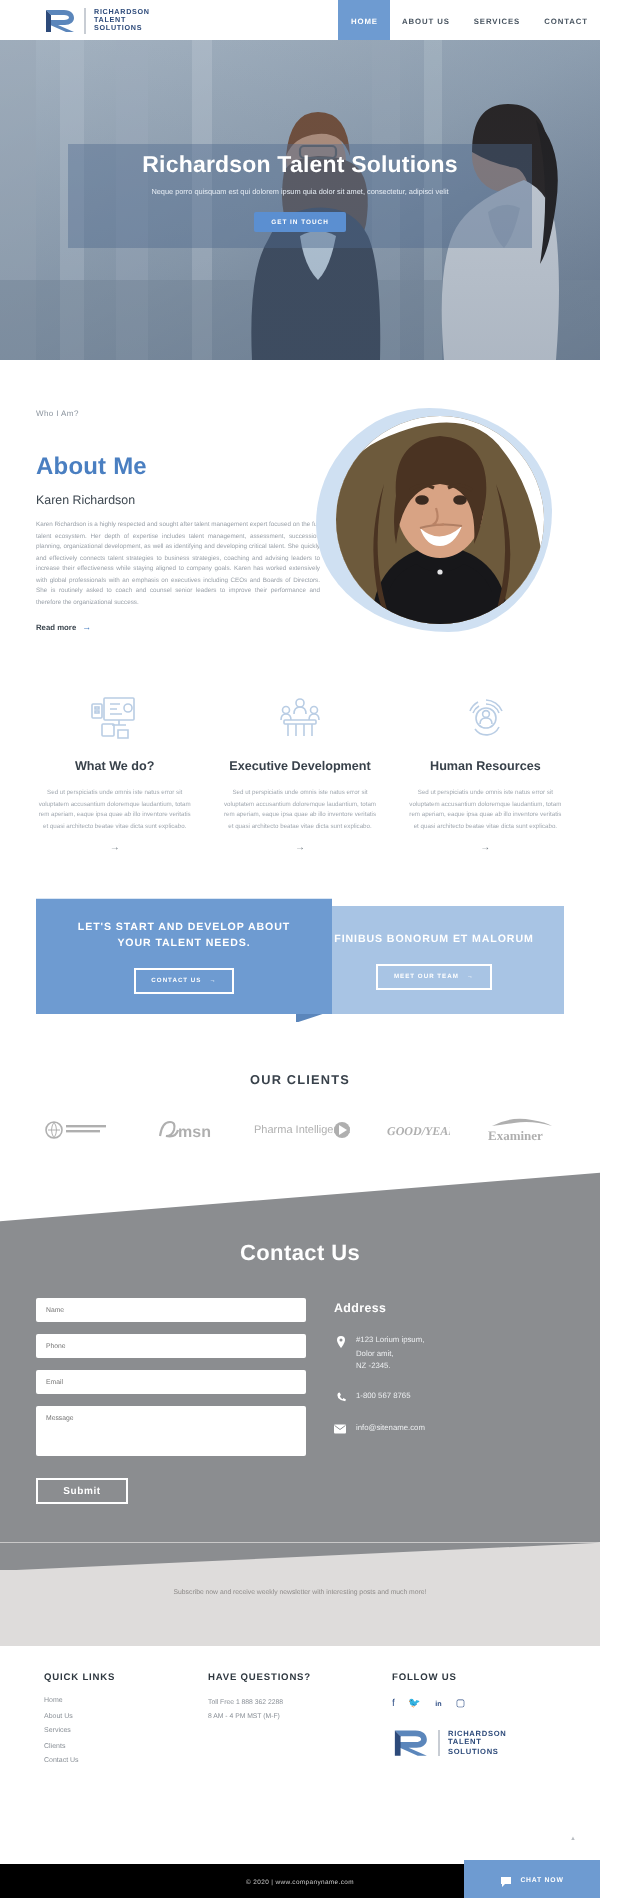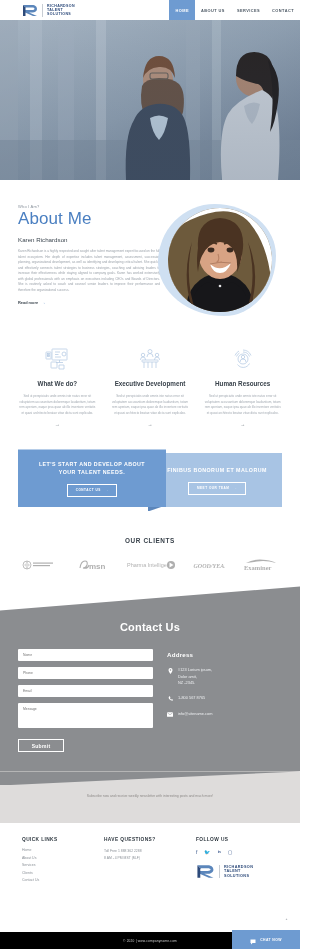--- a/index.html
+++ b/index.html
@@ -49,21 +49,21 @@
   .hero-btn {
     margin-top:6px; background:#5b8fd1; color:#fff; font-size:3.2px; font-weight:700;
     letter-spacing:.5px; padding:3px 9px; border:none; border-radius:1px; cursor:pointer;
   }
 
   
   .about { position:relative; width:300px; padding:24px 0 0 0; background:#fff; }
   .about-inner { display:flex; padding:0 18px; }
   .about-left { width:142px; }
   .about-kicker { font-size:4px; color:#8a939d; letter-spacing:.2px; }
-  .about-h2 { font-size:17px; font-weight:400; color:#4a7fc1; margin-top:0; letter-spacing:.1px; }
+  .about-h2 { font-size:12px; font-weight:700; color:#4a7fc1; margin-top:17px; letter-spacing:.1px; }
   .about-name { font-size:6.2px; color:#3d4750; margin-top:7px; font-weight:400; }
   .about-body { font-size:3.15px; line-height:1.75; color:#9aa1a9; margin-top:6px; text-align:justify; }
   .read-more { display:flex; align-items:center; gap:3px; margin-top:7px; font-size:3.9px; font-weight:700; color:#3d4750; cursor:pointer; }
   .read-more .arr { font-size:4.5px; color:#4a7fc1; }
   .about-right { flex:1; position:relative; height:118px; }
   .blob {
     position:absolute; right:6px; top:0; width:118px; height:112px;
     background:#cfe0f2;
     border-radius:48% 52% 44% 56% / 52% 46% 54% 48%;
   }
@@ -222,20 +222,25 @@
     <path d="M150 98 q9 -5 18 0 q-3 16 -9 22 q-7 -7 -9 -22Z" fill="#cfe0ee"></path>
     <rect x="150" y="53" width="18" height="6" rx="2" fill="none" stroke="#6b6258" stroke-width="1.1"></rect>
 
     <ellipse cx="252" cy="58" rx="16" ry="18" fill="#bb8f74"></ellipse>
     <path d="M236 56 q0 -24 18 -24 q20 0 20 26 q0 24 -6 34 q-3 -26 -10 -28 q-12 -2 -22 -8Z" fill="#241c18"></path>
     <path d="M262 70 q14 6 16 26 q3 26 0 64 l-56 0 q-4 -48 6 -66 q8 -14 34 -24Z" fill="#dfe4ea"></path>
     <path d="M244 86 q8 -6 16 -2 q-3 14 -8 20 q-6 -6 -8 -18Z" fill="#c6ced8"></path>
     <path d="M268 40 q14 14 10 42 q-3 22 -8 30 q6 -40 -2 -72Z" fill="#1c1613"></path>
   </svg>
   <div class="hero-overlay"></div>
+  <div class="hero-card">
+    <div class="hero-title">Richardson Talent Solutions</div>
+    <div class="hero-sub">Neque porro quisquam est qui dolorem ipsum quia dolor sit amet, consectetur, adipisci velit</div>
+    <button class="hero-btn">GET IN TOUCH</button>
+  </div>
 </section>
 
 <section class="about">
   <div class="about-inner">
     <div class="about-left">
       <div class="about-kicker">Who I Am?</div>
       <div class="about-h2">About Me</div>
       <div class="about-name">Karen Richardson</div>
       <div class="about-body">Karen Richardson is a highly respected and sought after talent management expert focused on the full talent ecosystem. Her depth of expertise includes talent management, assessment, succession planning, organizational development, as well as identifying and developing critical talent. She quickly and effectively connects talent strategies to business strategies, coaching and advising leaders to increase their effectiveness while staying aligned to company goals. Karen has worked extensively with global professionals with an emphasis on executives including CEOs and Boards of Directors. She is routinely asked to coach and counsel senior leaders to improve their performance and therefore the organizational success.</div>
       <div class="read-more">

